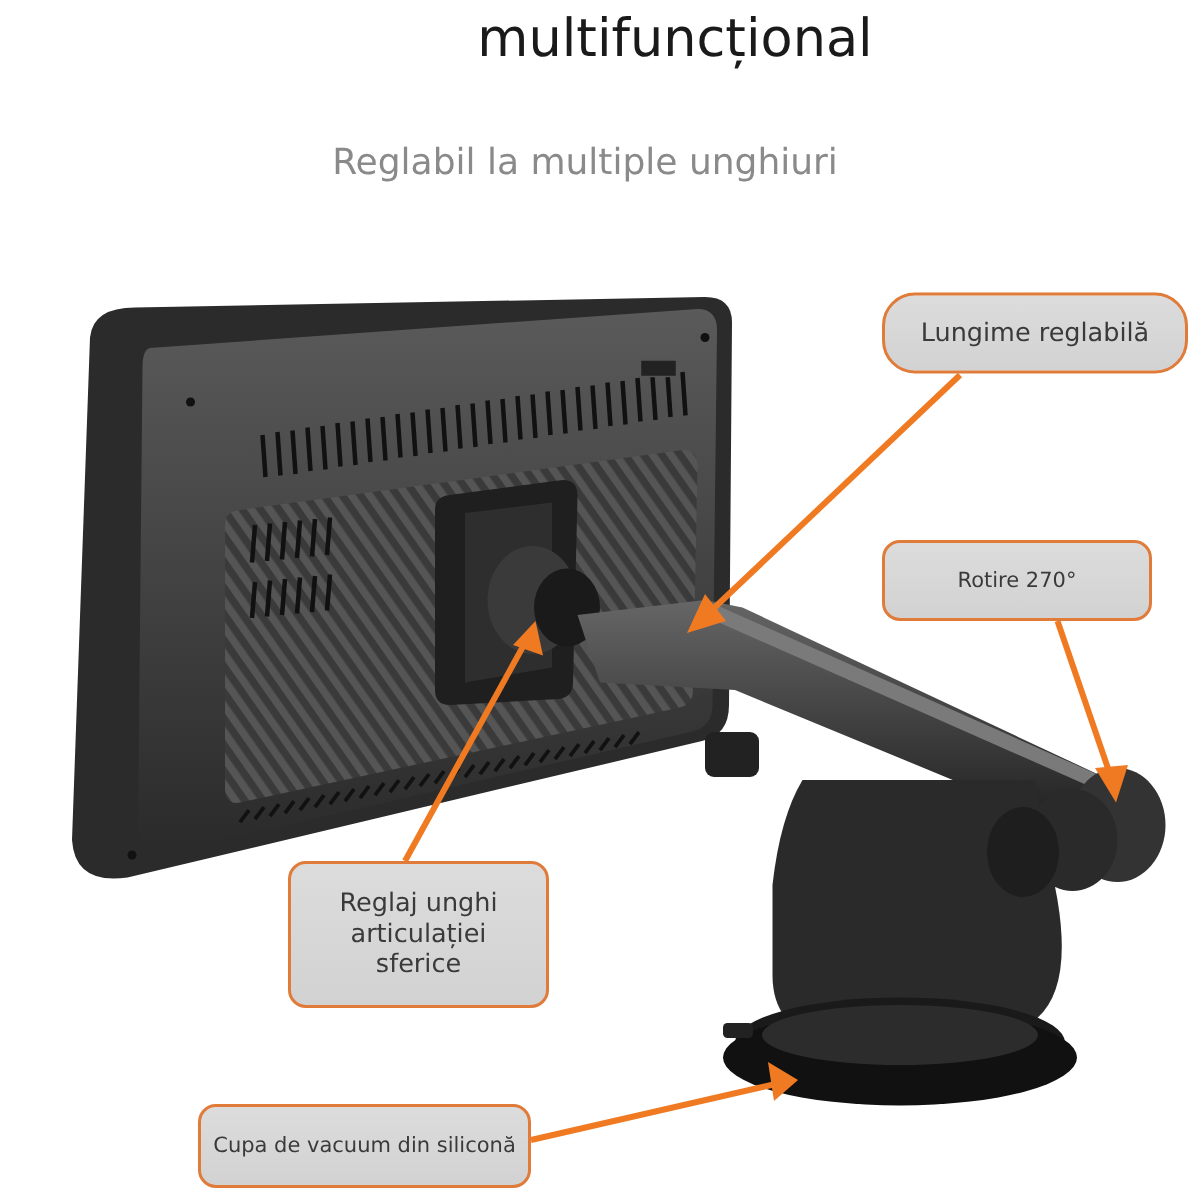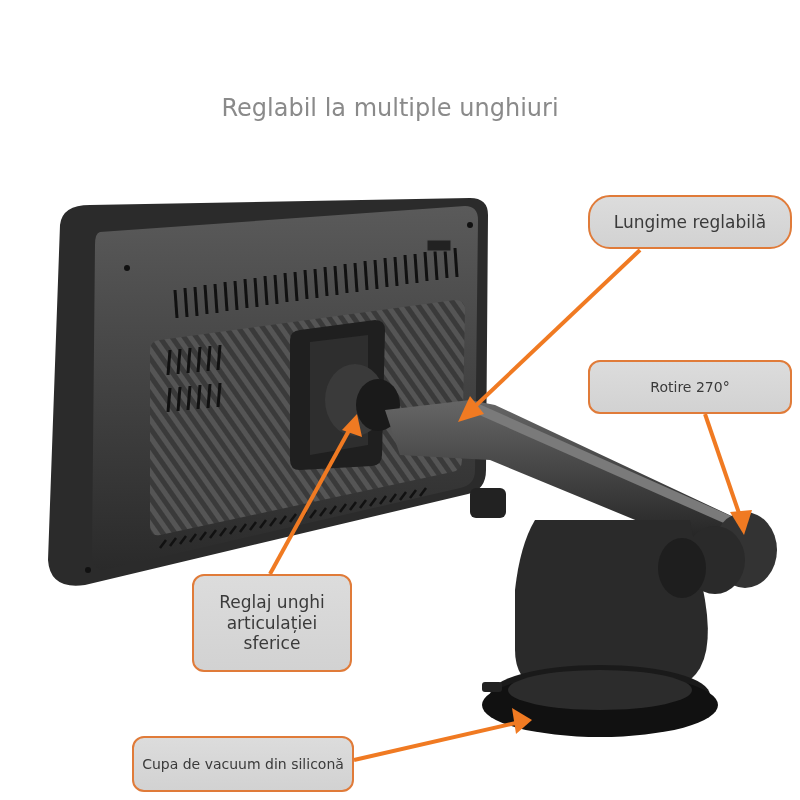--- a/index.html
+++ b/index.html
@@ -22,29 +22,30 @@
       background: linear-gradient(#dcdcdc, #d2d2d2);
       border: 2px solid #e07b39;
       border-radius: 12px;
       color: #3a3a3a;
       display: flex; align-items: center; justify-content: center;
       text-align: center;
       box-sizing: border-box;
       line-height: 1.2;
     }
     #c1 { left: 588px; top: 195px; width: 204px; height: 54px; font-size: 17px; border-radius: 22px; }
-    #c2 { left: 588px; top: 360px; width: 204px; height: 54px; font-size: 14px; }
-    #c3 { left: 192px; top: 574px; width: 160px; height: 98px; font-size: 17px; padding: 16px 10px; }
+    #c2 { left: 588px; top: 360px; width: 180px; height: 54px; font-size: 14px; }
+    #c3 { left: 192px; top: 574px; width: 174px; height: 98px; font-size: 17px; padding: 16px 10px; }
     #c4 { left: 132px; top: 736px; width: 222px; height: 56px; font-size: 14px; padding: 0 8px; }
     svg.art { position: absolute; left: 0; top: 0; }
   </style>
 </head>
 <body>
 
 <div class="title">
+  <div>multifuncțional</div>
 </div>
 <div class="subtitle">Reglabil la multiple unghiuri</div>
 
 <svg class="art" width="800" height="800" viewBox="0 0 800 800">
   <defs>
     <pattern id="carbon" width="10" height="10" patternUnits="userSpaceOnUse" patternTransform="rotate(-35)">
       <rect width="10" height="10" fill="#3a3a3a"></rect>
       <rect width="5" height="10" fill="#555"></rect>
     </pattern>
     <linearGradient id="shell" x1="0" y1="0" x2="0" y2="1">

